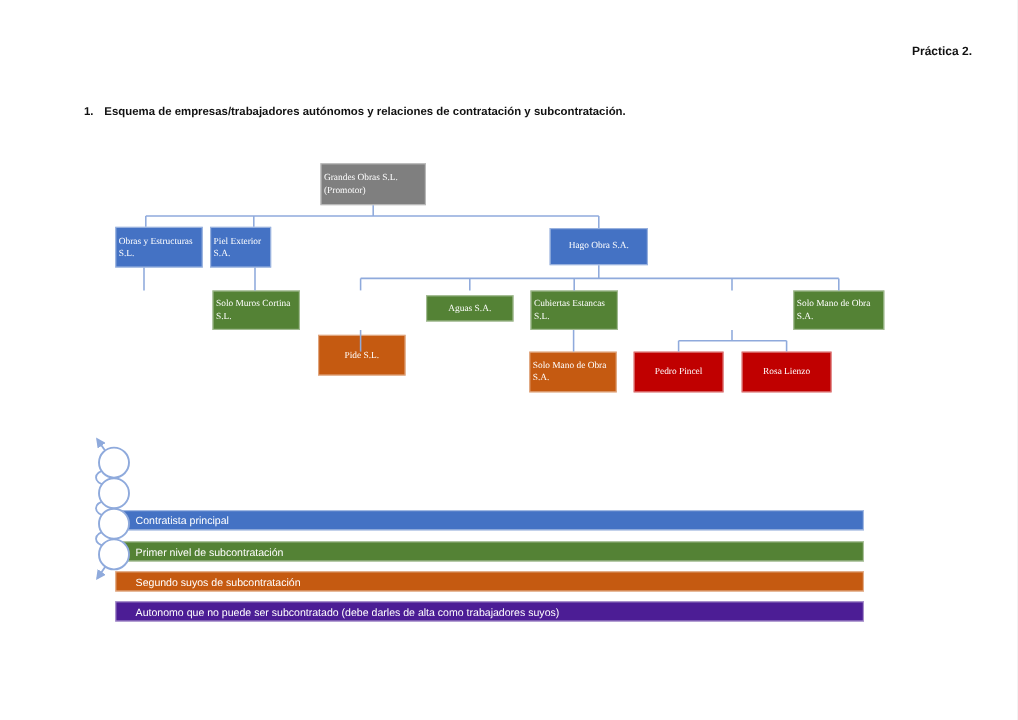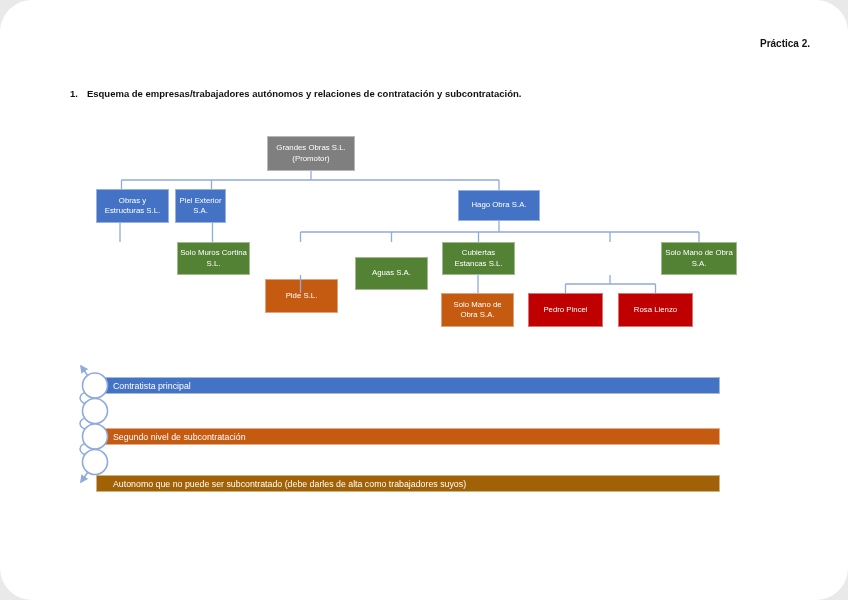--- a/index.html
+++ b/index.html
@@ -1,44 +1,45 @@
 <!DOCTYPE html>
 <html><head>
 <meta charset="utf-8">
 <style>
   html,body{margin:0;padding:0;background:#e9e9e9;}
   .page{
     position:relative;width:848px;height:600px;background:#ffffff;
-    font-family:"Liberation Sans",sans-serif;color:#1a1a1a;overflow:hidden;margin:0 auto;border-radius:32px;
+    font-family:"Liberation Sans",sans-serif;color:#1a1a1a;overflow:hidden;margin:0 auto;
   }
   .page-header{
     position:absolute;top:38px;left:760px;font-size:10px;font-weight:bold;color:#111;
   }
   .doc-heading{
     position:absolute;top:88px;left:70px;font-size:9.5px;font-weight:bold;color:#111;
     display:flex;white-space:nowrap;
   }
   .doc-heading .num{margin-right:9px;}
   
   .node{
     position:absolute;display:flex;align-items:center;justify-content:center;
-    text-align:center;color:#ffffff;font-size:7.8px;line-height:1.3;
+    text-align:left;color:#ffffff;font-size:7.8px;line-height:1.3;
     border:1px solid rgba(255,255,255,0.45);box-sizing:border-box;padding:1px 2px;
     z-index:2;
+    font-family:Liberation Serif, serif;
   }
   .lv-gray{background:#7f7f7f;}
   .lv-blue{background:#4472c4;}
   .lv-green{background:#548235;}
   .lv-orange{background:#c55a11;}
   .lv-red{background:#c00000;}
   
   .lbar{
     position:absolute;left:96px;width:624px;height:17px;line-height:17px;
     color:#ffffff;font-size:8.8px;padding-left:16px;box-sizing:border-box;
-    border:1px solid rgba(255,255,255,0.5);z-index:1;white-space:nowrap;
+    border:1px solid rgba(255,255,255,0.5);z-index:1;white-space:nowrap;margin-top:48px;
   }
   svg.overlay{
     position:absolute;left:0;top:0;width:848px;height:600px;z-index:3;pointer-events:none;
   }
   .cline{stroke:#8faadc;stroke-width:1.3;fill:none;}
   .chain{stroke:#8faadc;stroke-width:1.5;fill:none;}
   .chain-circle{fill:#ffffff;stroke:#8faadc;stroke-width:1.6;}
 </style>
 </head>
 <body>
@@ -52,32 +53,33 @@
     <span>Esquema de empresas/trabajadores autónomos y relaciones de contratación y subcontratación.</span>
   </div>
 
   <div class="node lv-gray" style="left:267px;top:136px;width:88px;height:35px">Grandes Obras S.L. (Promotor)</div>
 
   <div class="node lv-blue" style="left:96px;top:189px;width:73px;height:34px">Obras y Estructuras S.L.</div>
   <div class="node lv-blue" style="left:175px;top:189px;width:51px;height:34px">Piel Exterior S.A.</div>
   <div class="node lv-blue" style="left:458px;top:190px;width:82px;height:31px">Hago Obra S.A.</div>
 
   <div class="node lv-green" style="left:177px;top:242px;width:73px;height:33px">Solo Muros Cortina S.L.</div>
-  <div class="node lv-green" style="left:355px;top:257px;width:73px;height:33px">Aguas S.A.</div>
+  <div class="node lv-green" style="left:355px;top:246px;width:73px;height:22px">Aguas S.A.</div>
   <div class="node lv-green" style="left:442px;top:242px;width:73px;height:33px">Cubiertas Estancas S.L.</div>
   <div class="node lv-green" style="left:661px;top:242px;width:76px;height:33px">Solo Mano de Obra S.A.</div>
 
   <div class="node lv-orange" style="left:265px;top:279px;width:73px;height:34px">Pide S.L.</div>
   <div class="node lv-orange" style="left:441px;top:293px;width:73px;height:34px">Solo Mano de Obra S.A.</div>
   <div class="node lv-red" style="left:528px;top:293px;width:75px;height:34px">Pedro Pincel</div>
   <div class="node lv-red" style="left:618px;top:293px;width:75px;height:34px">Rosa Lienzo</div>
 
   <div class="lbar" style="top:377px;background:#4472c4">Contratista principal</div>
-  <div class="lbar" style="top:428px;background:#c55a11">Segundo nivel de subcontratación</div>
-  <div class="lbar" style="top:475px;background:#a16207">Autonomo que no puede ser subcontratado (debe darles de alta como trabajadores suyos)</div>
+  <div class="lbar" style="top:402.5px;background:#548235">Primer nivel de subcontratación</div>
+  <div class="lbar" style="top:428px;background:#c55a11">Segundo suyos de subcontratación</div>
+  <div class="lbar" style="top:453px;background:#4c1d95">Autonomo que no puede ser subcontratado (debe darles de alta como trabajadores suyos)</div>
 
   <svg class="overlay">
     <defs>
       <marker id="arrow" viewBox="0 0 10 10" refX="8" refY="5" markerWidth="5.5" markerHeight="5.5" orient="auto">
         <path d="M0,0 L10,5 L0,10 z" fill="#8faadc"></path>
       </marker>
     </defs>
 
     <path class="cline" d="M311,171 V180"></path>
     <path class="cline" d="M121.5,180 H499"></path>

